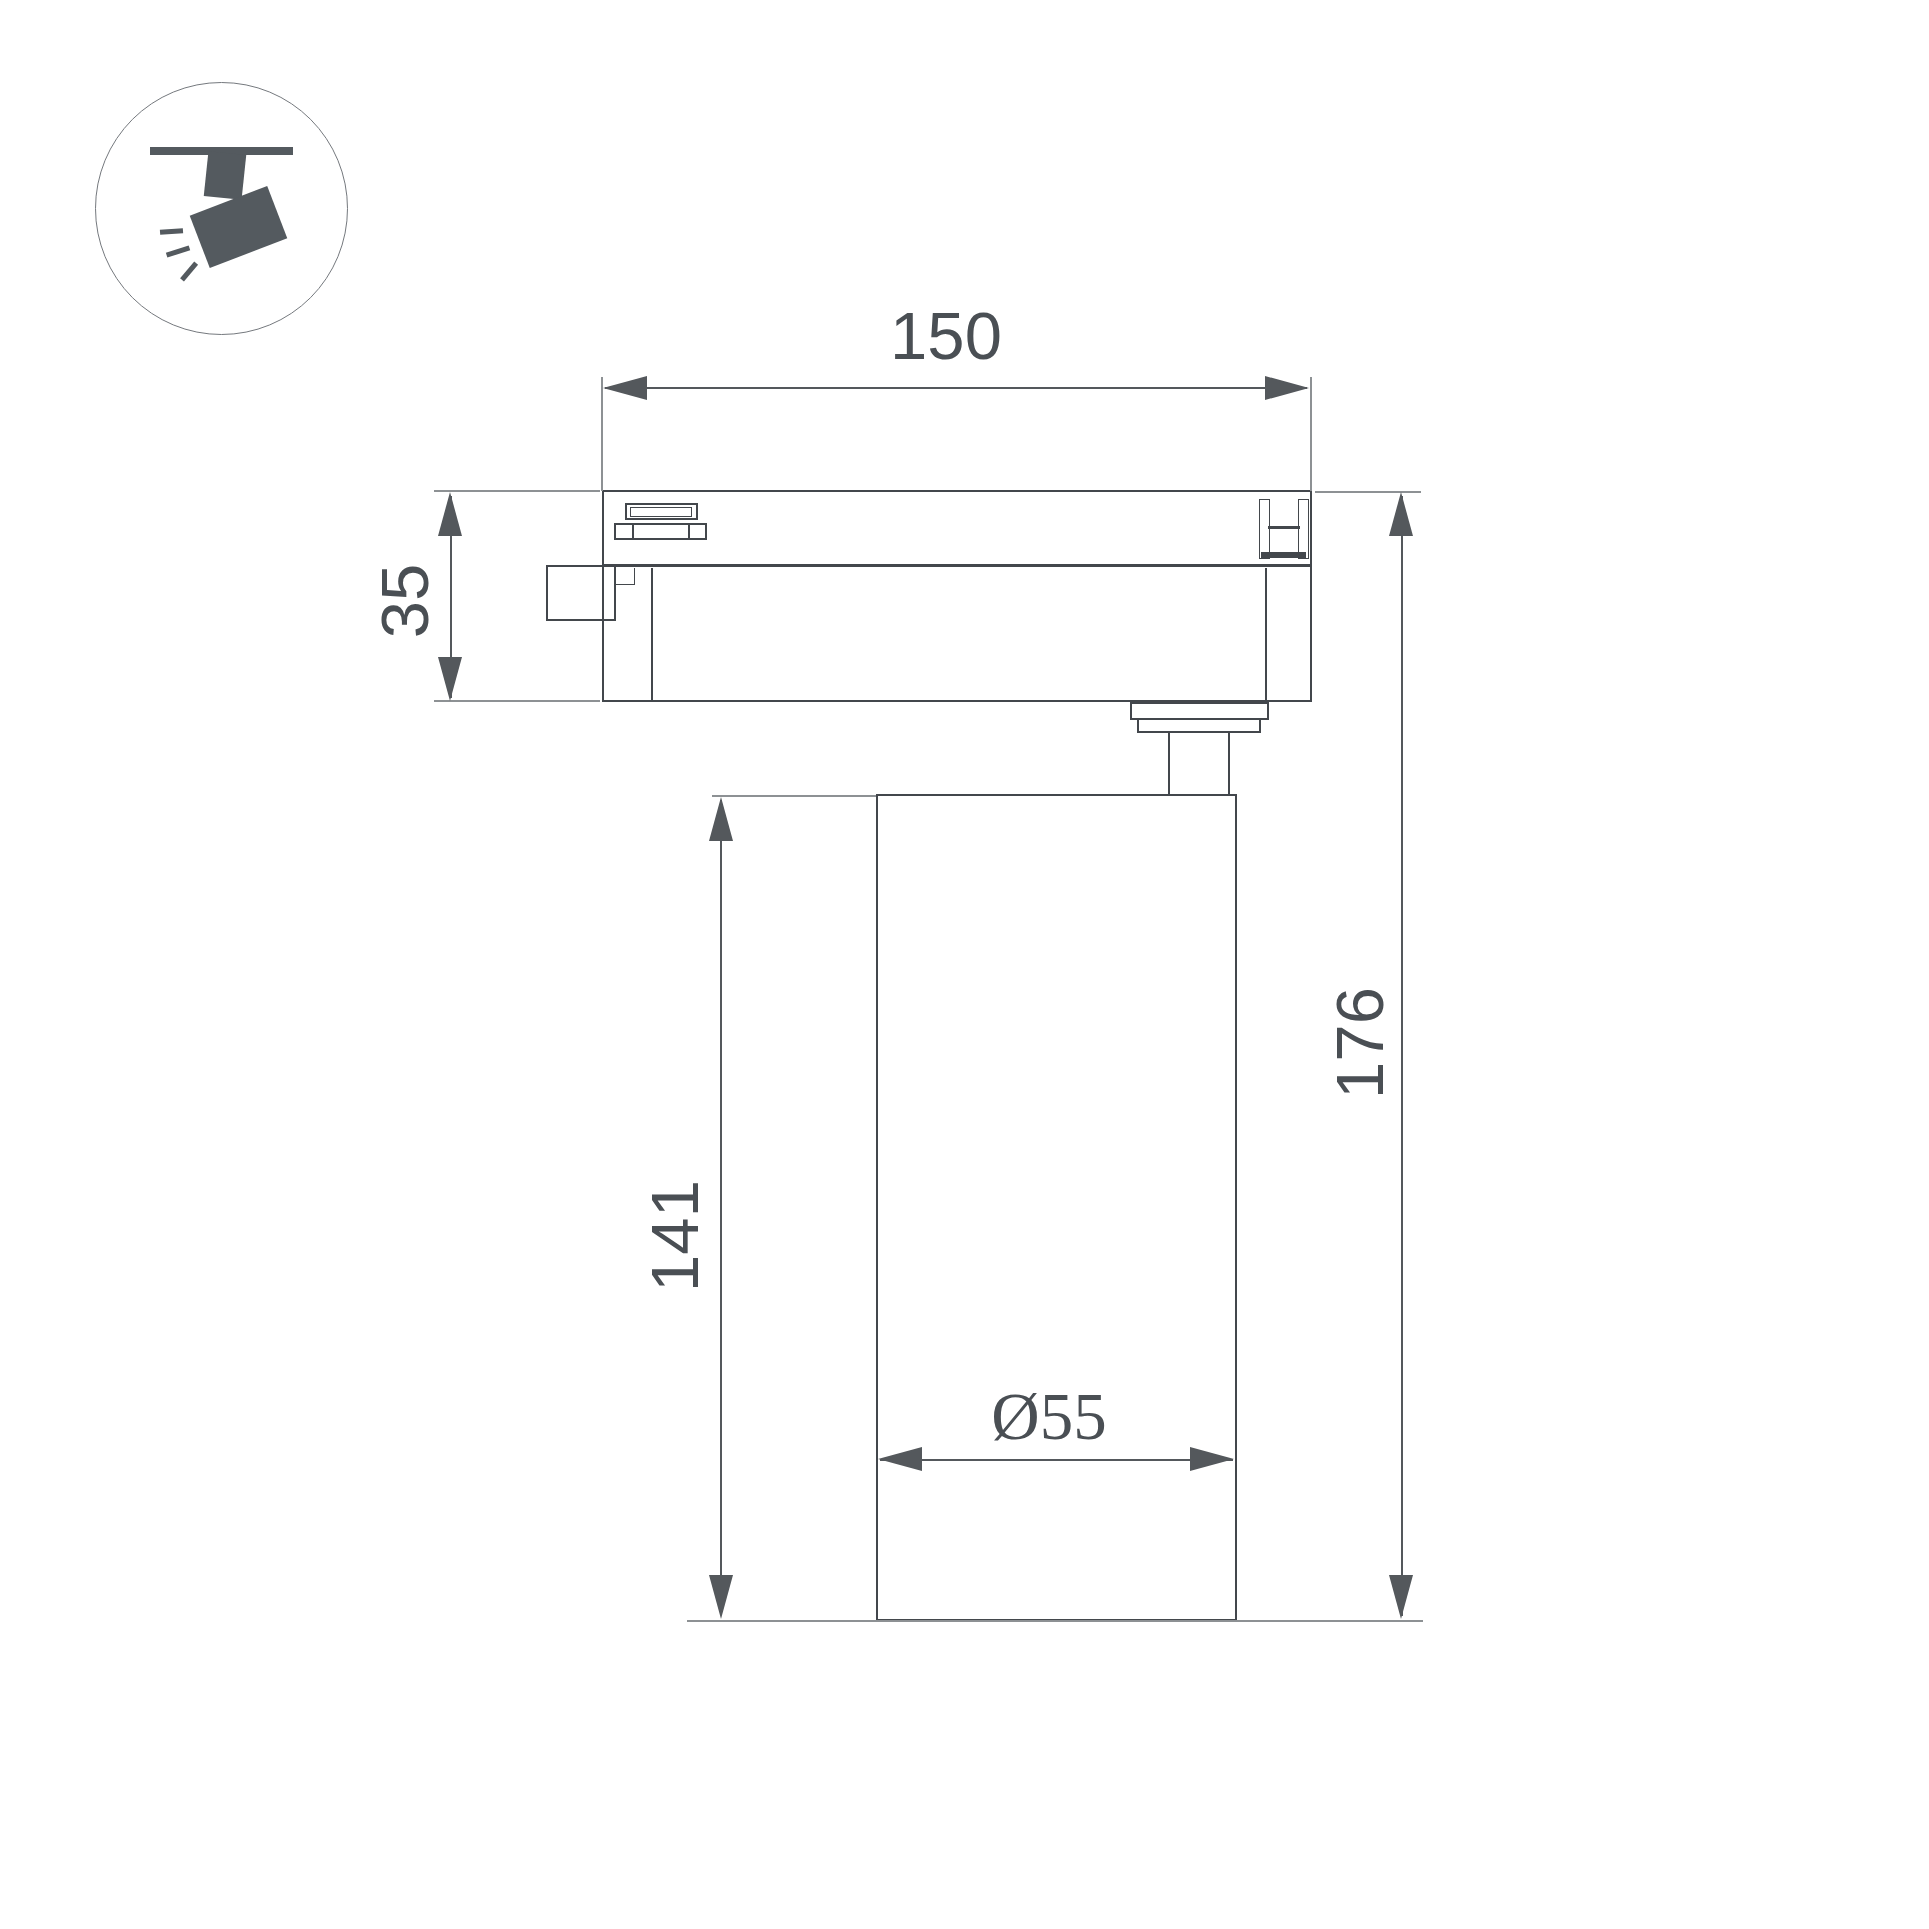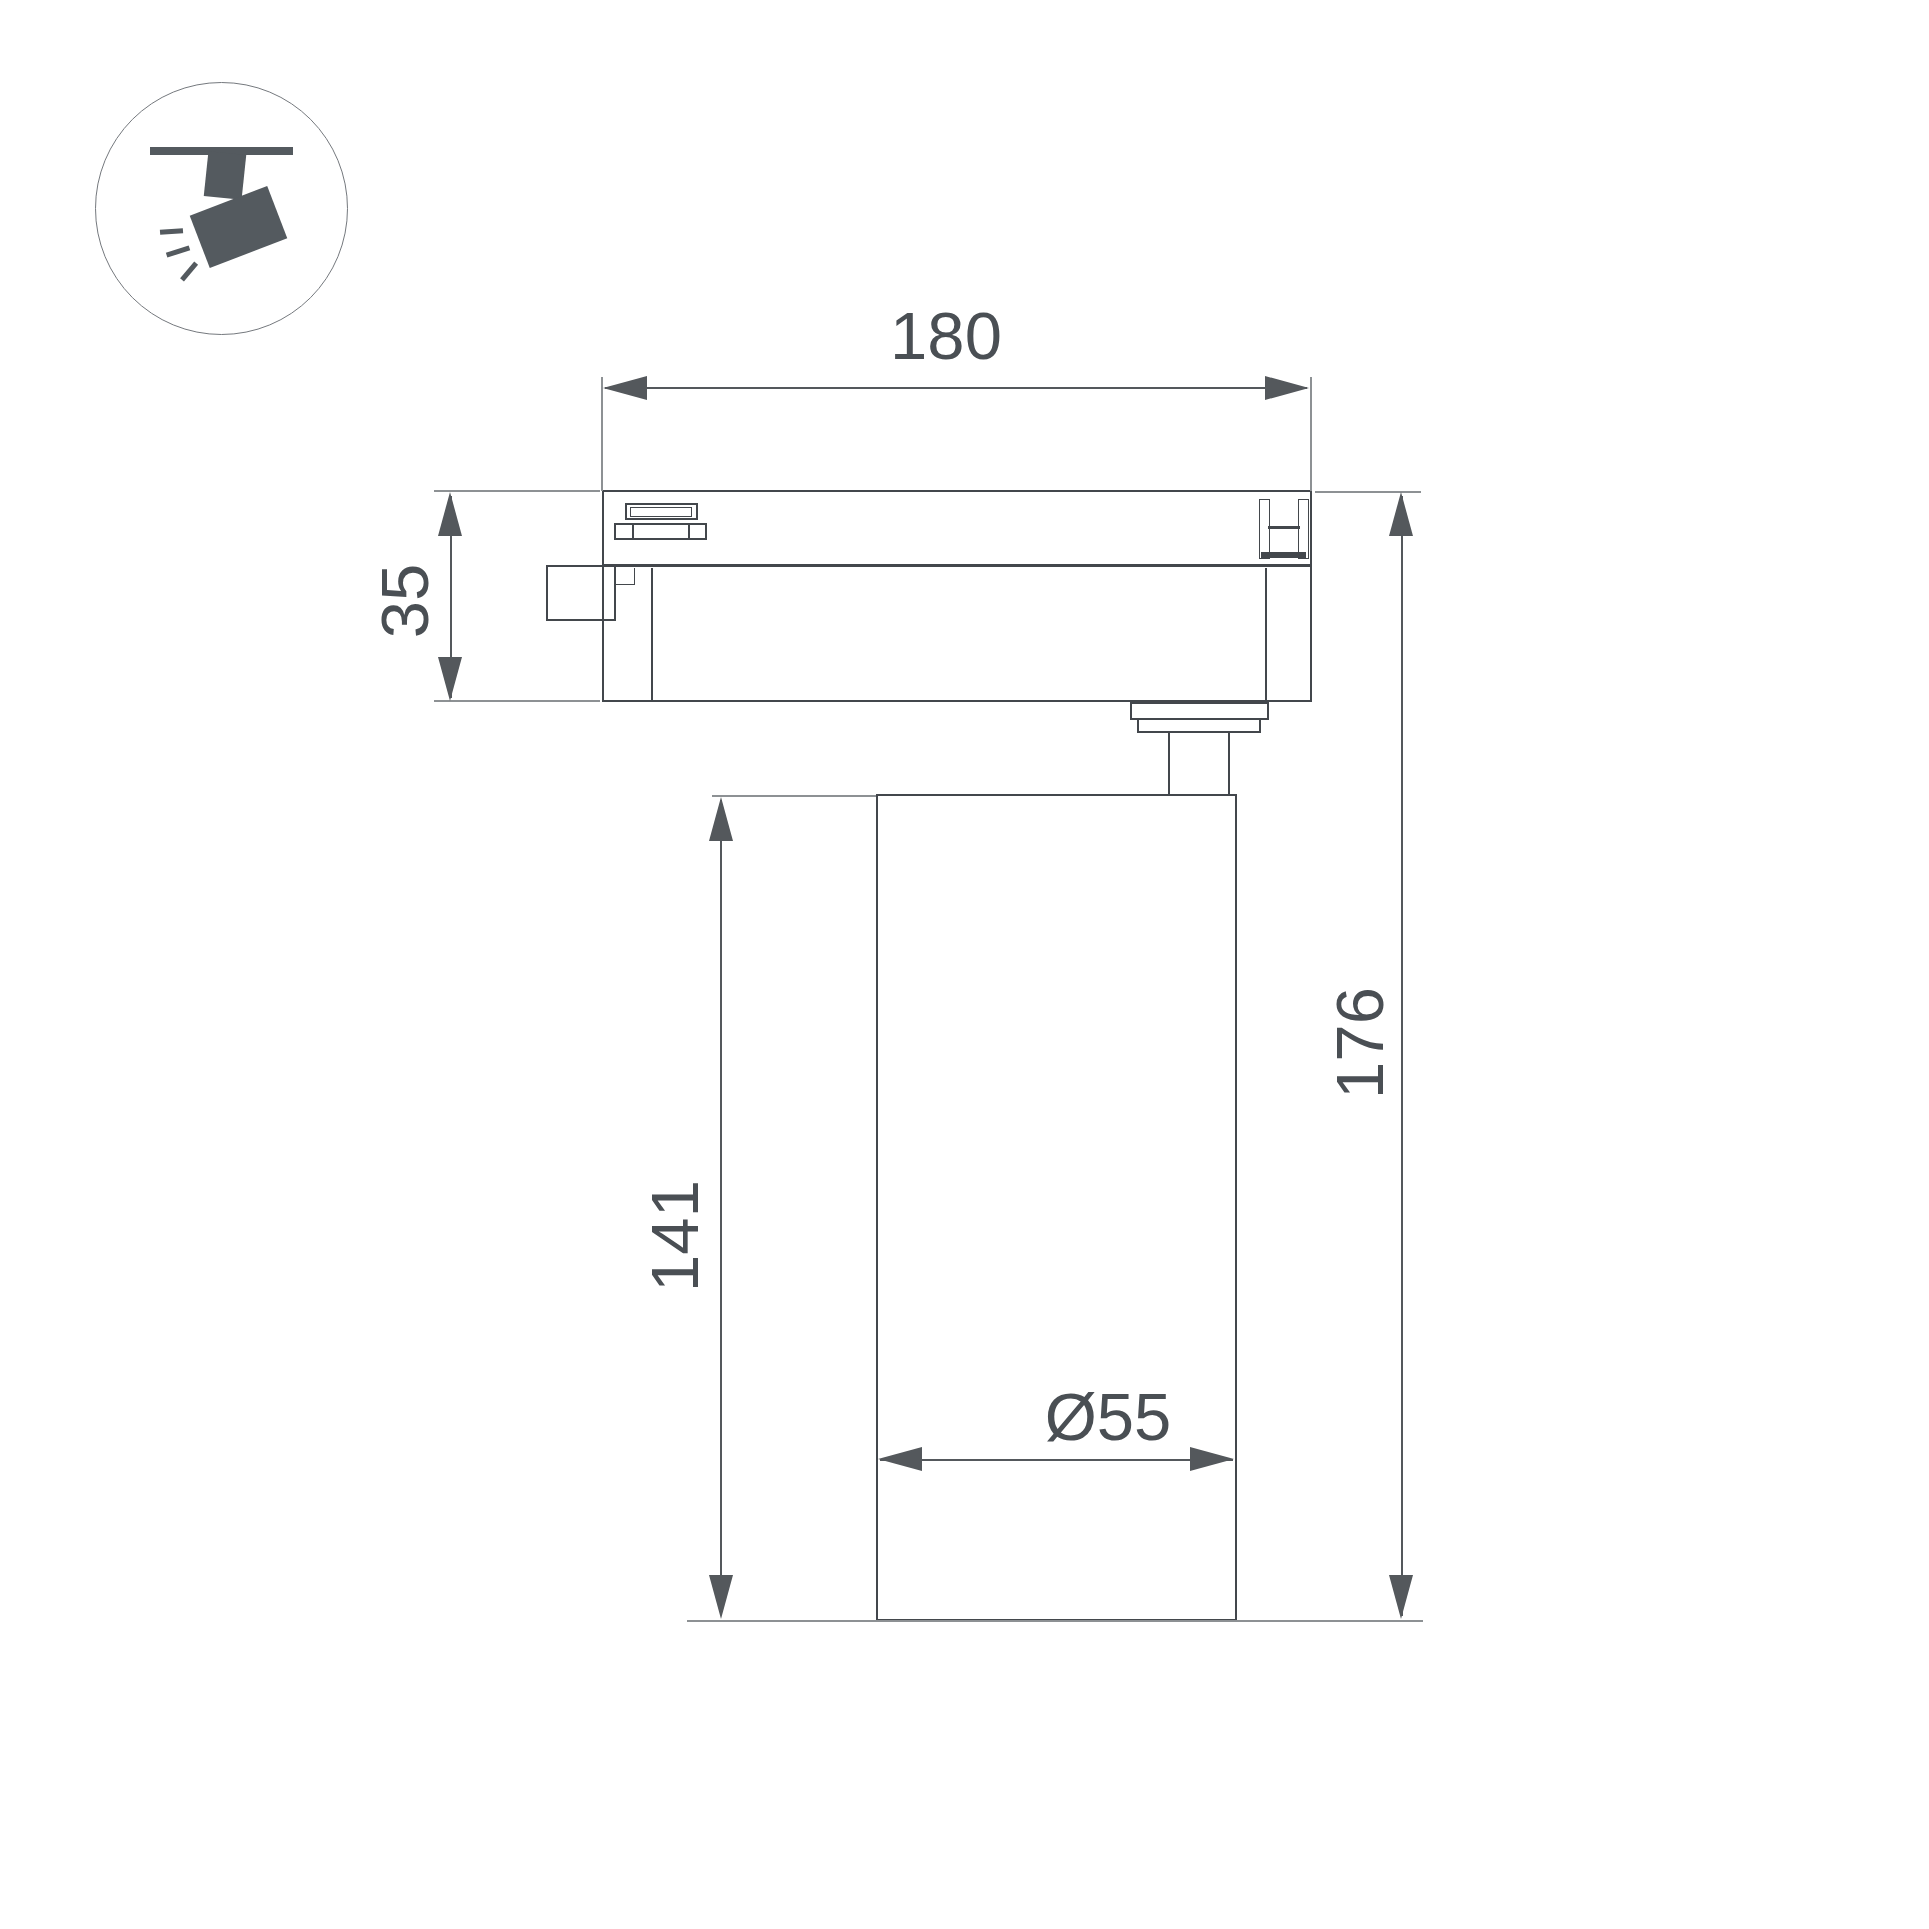--- a/index.html
+++ b/index.html
@@ -79,21 +79,21 @@
   <div class="orect" style="left:1137px;top:718px;width:124px;height:14.5px;"></div>
   <div class="orect" style="left:1168px;top:731px;width:62px;height:66px;"></div>
 
   <div class="orect fill" style="left:876px;top:794px;width:361px;height:827px;"></div>
 
   <div class="eline-v" style="left:601px;top:377px;height:114px;"></div>
   <div class="eline-v" style="left:1310px;top:377px;height:114px;"></div>
   <div class="dline-h" style="left:605px;top:387px;width:702px;"></div>
   <div class="arrow a-left" style="left:603px;top:376px;"></div>
   <div class="arrow a-right" style="left:1265px;top:376px;"></div>
-  <div class="dim-label" style="left:946px;top:335px;">180</div>
+  <div class="dim-label" style="left:946px;top:335px;">150</div>
 
   <div class="eline-h" style="left:434px;top:490px;width:166px;"></div>
   <div class="eline-h" style="left:434px;top:700px;width:166px;"></div>
   <div class="dline-v" style="left:450px;top:496px;height:202px;"></div>
   <div class="arrow a-up" style="left:438px;top:492px;"></div>
   <div class="arrow a-down" style="left:438px;top:657px;"></div>
   <div class="dim-label vert" style="left:404px;top:601px;">35</div>
 
   <div class="eline-h" style="left:712px;top:795px;width:164px;"></div>
   <div class="dline-v" style="left:720px;top:800px;height:815px;"></div>
@@ -105,16 +105,16 @@
 
   <div class="eline-h" style="left:1315px;top:491px;width:106px;"></div>
   <div class="dline-v" style="left:1401px;top:496px;height:1120px;"></div>
   <div class="arrow a-up" style="left:1389px;top:492px;"></div>
   <div class="arrow a-down" style="left:1389px;top:1575px;"></div>
   <div class="dim-label vert" style="left:1359px;top:1043px;">176</div>
 
   <div class="dline-h" style="left:880px;top:1459px;width:353px;"></div>
   <div class="arrow a-left" style="left:878px;top:1447px;"></div>
   <div class="arrow a-right" style="left:1190px;top:1447px;"></div>
-  <div class="dim-label" style="left:1108px;top:1416px;">Ø55</div>
+  <div class="dim-label" style="left:1049px;top:1416px;font-family:Liberation Serif, serif;">Ø55</div>
 
 </div>
 
 
 </body></html>

